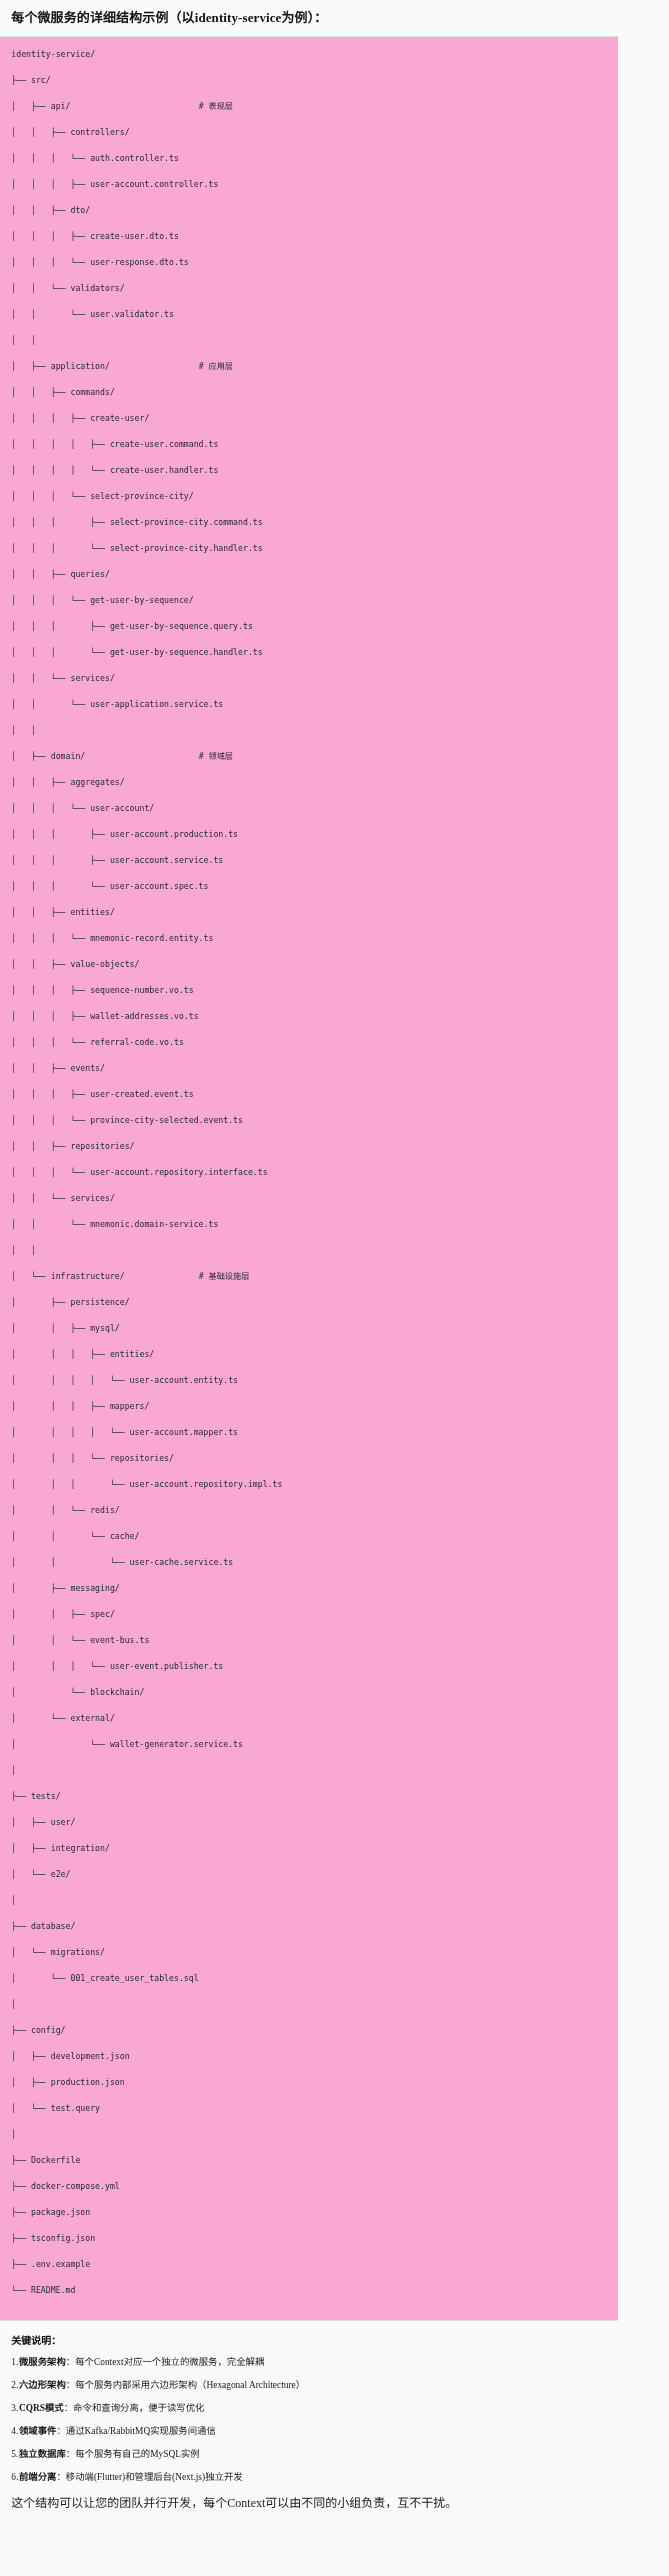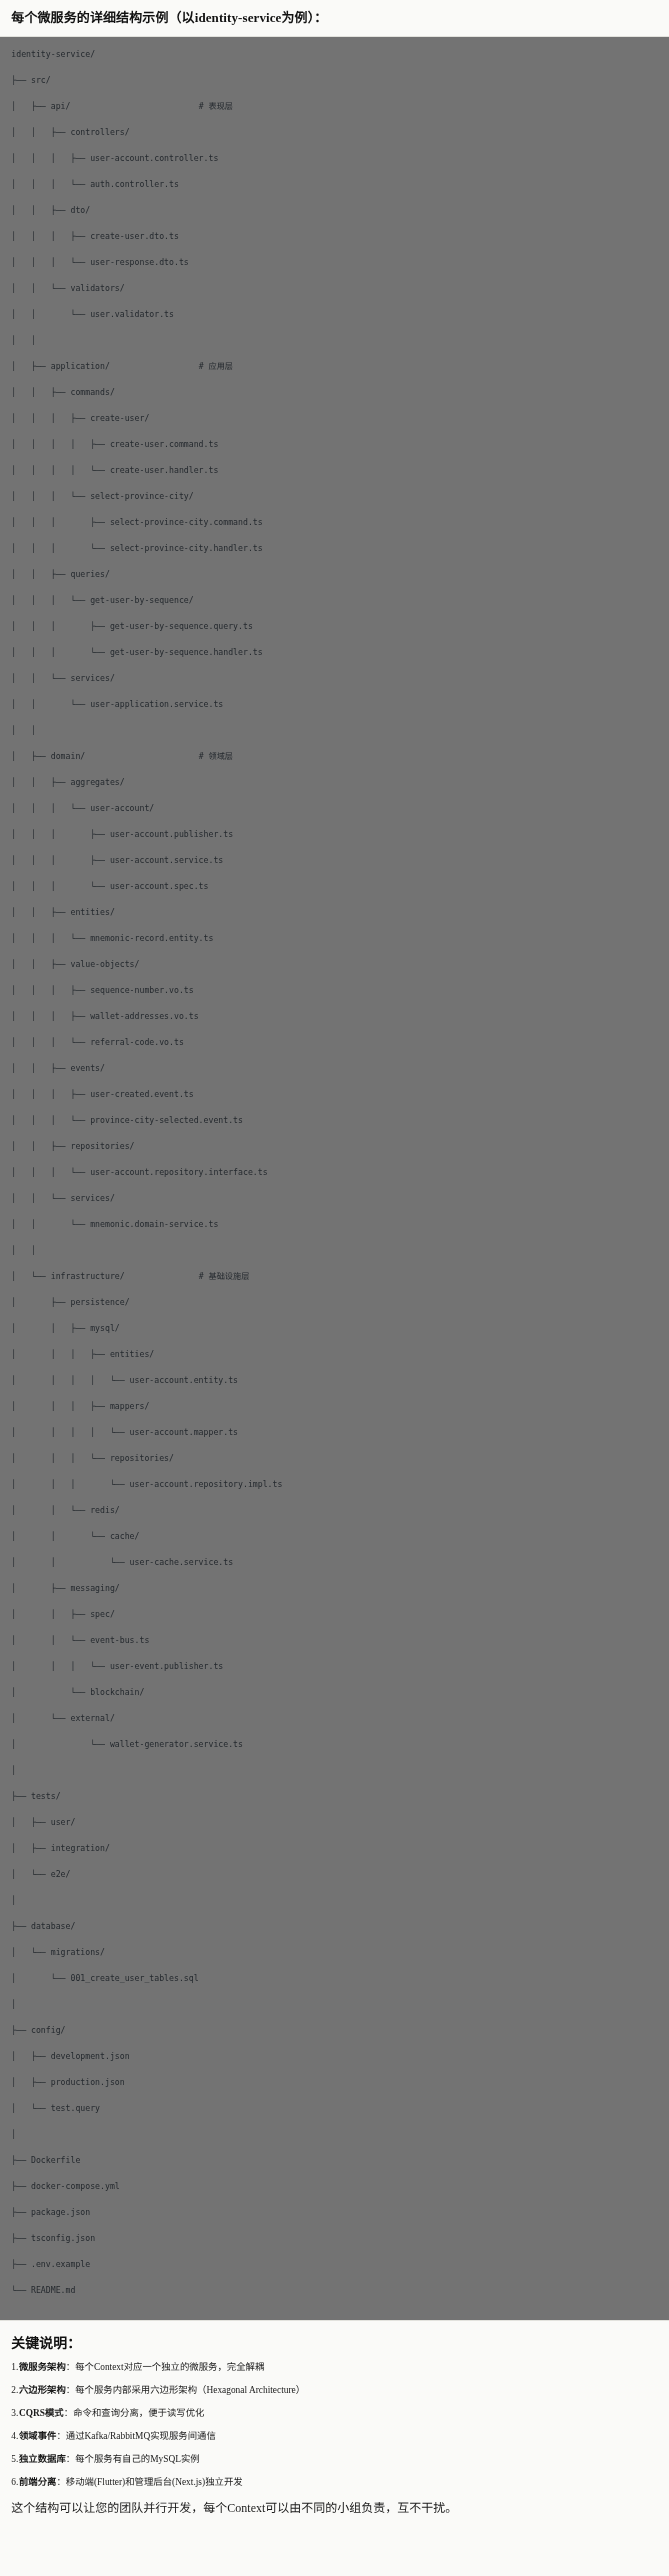--- a/index.html
+++ b/index.html
@@ -8,21 +8,21 @@
     padding: 0;
     background: #fafaf8;
   }
   body {
     width: 669px;
     font-family: "Liberation Serif", "DejaVu Serif", serif;
     color: #1a1a1a;
     -webkit-font-smoothing: antialiased;
   }
   .page {
-    width: 669px;
+    width: 618px;
     box-sizing: border-box;
     background: #fafaf8;
   }
 
   
   .doc-header {
     padding: 10px 11.3px 8.8px 11.3px;
     border-bottom: 0.6px solid #e2e2dd;
     background: #fafaf8;
   }
@@ -32,21 +32,21 @@
     font-size: 13px;
     line-height: 1.3;
     letter-spacing: 0.1px;
     margin: 0;
     color: #121212;
   }
 
   
   .tree-block {
     padding: 11.3px 11.3px 10px 11.3px;
-    background: #737373;
+    background: #f9a8d4;
     border-bottom: 0.6px solid #e2e2dd;
   }
   .tree {
     font-family: "DejaVu Sans Mono", "Liberation Mono", monospace;
     font-size: 8.2px;
     line-height: 13px;
     color: #24292e;
     white-space: pre;
     margin: 0;
     letter-spacing: 0px;
@@ -61,21 +61,21 @@
   }
 
   
   .notes-block {
     padding: 11.3px 11.3px 13.8px 11.3px;
     background: #fafaf8;
   }
   .notes-title {
     font-family: "Liberation Serif", "DejaVu Serif", serif;
     font-weight: bold;
-    font-size: 14px;
+    font-size: 10px;
     margin: 0 0 8.8px 0;
     color: #121212;
   }
   .notes-list {
     list-style: none;
     margin: 0;
     padding: 0;
   }
   .notes-list li {
     font-size: 9.4px;
@@ -103,22 +103,22 @@
 
   <div class="doc-header">
     <h1 class="doc-title">每个微服务的详细结构示例（以identity-service为例）：</h1>
   </div>
 
   <div class="tree-block">
     <pre class="tree"><span class="row">identity-service/</span>
 <span class="row">├── src/</span>
 <span class="row"><span>│   ├── api/                          </span><span class="cmt"># 表现层</span></span>
 <span class="row">│   │   ├── controllers/</span>
+<span class="row">│   │   │   └── auth.controller.ts</span>
 <span class="row">│   │   │   ├── user-account.controller.ts</span>
-<span class="row">│   │   │   └── auth.controller.ts</span>
 <span class="row">│   │   ├── dto/</span>
 <span class="row">│   │   │   ├── create-user.dto.ts</span>
 <span class="row">│   │   │   └── user-response.dto.ts</span>
 <span class="row">│   │   └── validators/</span>
 <span class="row">│   │       └── user.validator.ts</span>
 <span class="row">│   │</span>
 <span class="row"><span>│   ├── application/                  </span><span class="cmt"># 应用层</span></span>
 <span class="row">│   │   ├── commands/</span>
 <span class="row">│   │   │   ├── create-user/</span>
 <span class="row">│   │   │   │   ├── create-user.command.ts</span>
@@ -129,21 +129,21 @@
 <span class="row">│   │   ├── queries/</span>
 <span class="row">│   │   │   └── get-user-by-sequence/</span>
 <span class="row">│   │   │       ├── get-user-by-sequence.query.ts</span>
 <span class="row">│   │   │       └── get-user-by-sequence.handler.ts</span>
 <span class="row">│   │   └── services/</span>
 <span class="row">│   │       └── user-application.service.ts</span>
 <span class="row">│   │</span>
 <span class="row"><span>│   ├── domain/                       </span><span class="cmt"># 领域层</span></span>
 <span class="row">│   │   ├── aggregates/</span>
 <span class="row">│   │   │   └── user-account/</span>
-<span class="row">│   │   │       ├── user-account.publisher.ts</span>
+<span class="row">│   │   │       ├── user-account.production.ts</span>
 <span class="row">│   │   │       ├── user-account.service.ts</span>
 <span class="row">│   │   │       └── user-account.spec.ts</span>
 <span class="row">│   │   ├── entities/</span>
 <span class="row">│   │   │   └── mnemonic-record.entity.ts</span>
 <span class="row">│   │   ├── value-objects/</span>
 <span class="row">│   │   │   ├── sequence-number.vo.ts</span>
 <span class="row">│   │   │   ├── wallet-addresses.vo.ts</span>
 <span class="row">│   │   │   └── referral-code.vo.ts</span>
 <span class="row">│   │   ├── events/</span>
 <span class="row">│   │   │   ├── user-created.event.ts</span>

